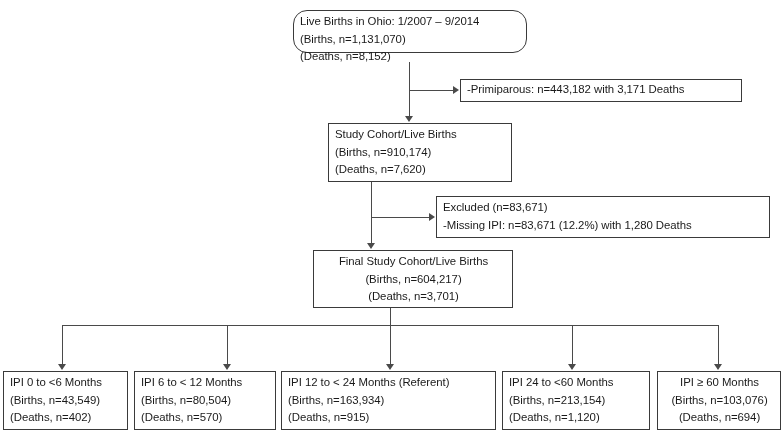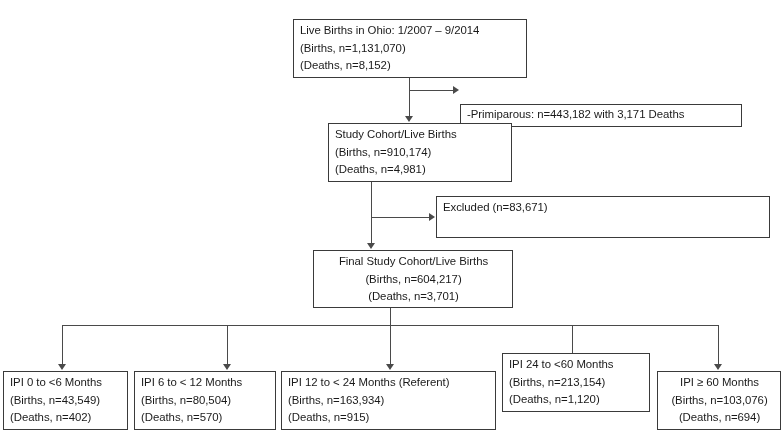--- a/index.html
+++ b/index.html
@@ -92,38 +92,39 @@
 
   <div class="vline" style="left:390px; top:325px; height:40px;"></div>
   <div class="arrow-down" style="left:386px; top:364px;"></div>
 
   <div class="vline" style="left:572px; top:325px; height:40px;"></div>
   <div class="arrow-down" style="left:568px; top:364px;"></div>
 
   <div class="vline" style="left:718px; top:325px; height:40px;"></div>
   <div class="arrow-down" style="left:714px; top:364px;"></div>
 
-  <div class="node" style="left:293px; top:19px; width:234px; height:59px;">
+  <div class="node" style="left:293px; top:10px; width:234px; height:43px;border-radius:14px;">
     <span class="ln">Live Births in Ohio: 1/2007 – 9/2014</span>
     <span class="ln">(Births, n=1,131,070)</span>
     <span class="ln">(Deaths, n=8,152)</span>
   </div>
 
-  <div class="node" style="left:460px; top:79px; width:282px; height:23px; padding-top:1px;margin-top:25px;">
+  <div class="node" style="left:460px; top:79px; width:282px; height:23px; padding-top:1px;">
     <span class="ln">-Primiparous: n=443,182 with 3,171 Deaths</span>
   </div>
 
   <div class="node" style="left:328px; top:123px; width:184px; height:59px;">
     <span class="ln">Study Cohort/Live Births</span>
     <span class="ln">(Births, n=910,174)</span>
-    <span class="ln">(Deaths, n=4,981)</span>
+    <span class="ln">(Deaths, n=7,620)</span>
   </div>
 
   <div class="node" style="left:436px; top:196px; width:334px; height:42px; padding-top:2px;">
     <span class="ln">Excluded (n=83,671)</span>
+    <span class="ln">-Missing IPI: n=83,671 (12.2%) with 1,280 Deaths</span>
   </div>
 
   <div class="node" style="left:313px; top:250px; width:200px; height:58px;text-align:center;">
     <span class="ln">Final Study Cohort/Live Births</span>
     <span class="ln">(Births, n=604,217)</span>
     <span class="ln">(Deaths, n=3,701)</span>
   </div>
 
   <div class="node" style="left:3px; top:371px; width:125px; height:59px;">
     <span class="ln">IPI 0 to &lt;6 Months</span>
@@ -136,21 +137,21 @@
     <span class="ln">(Births, n=80,504)</span>
     <span class="ln">(Deaths, n=570)</span>
   </div>
 
   <div class="node" style="left:281px; top:371px; width:215px; height:59px;">
     <span class="ln">IPI 12 to &lt; 24 Months (Referent)</span>
     <span class="ln">(Births, n=163,934)</span>
     <span class="ln">(Deaths, n=915)</span>
   </div>
 
-  <div class="node" style="left:502px; top:353px; width:148px; height:59px;">
+  <div class="node" style="left:502px; top:371px; width:148px; height:59px;">
     <span class="ln">IPI 24 to &lt;60 Months</span>
     <span class="ln">(Births, n=213,154)</span>
     <span class="ln">(Deaths, n=1,120)</span>
   </div>
 
   <div class="node" style="left:657px; top:371px; width:124px; height:59px;text-align:center;">
     <span class="ln">IPI ≥ 60 Months</span>
     <span class="ln">(Births, n=103,076)</span>
     <span class="ln">(Deaths, n=694)</span>
   </div>

